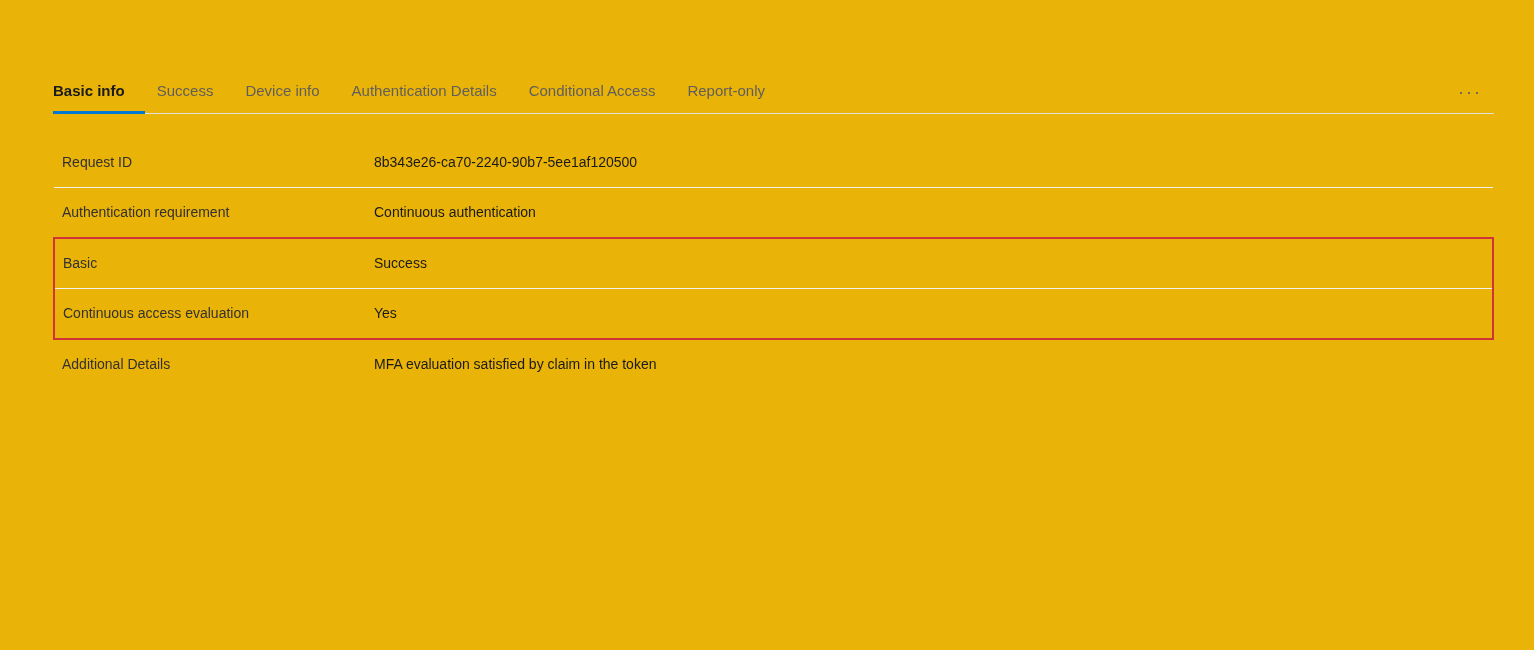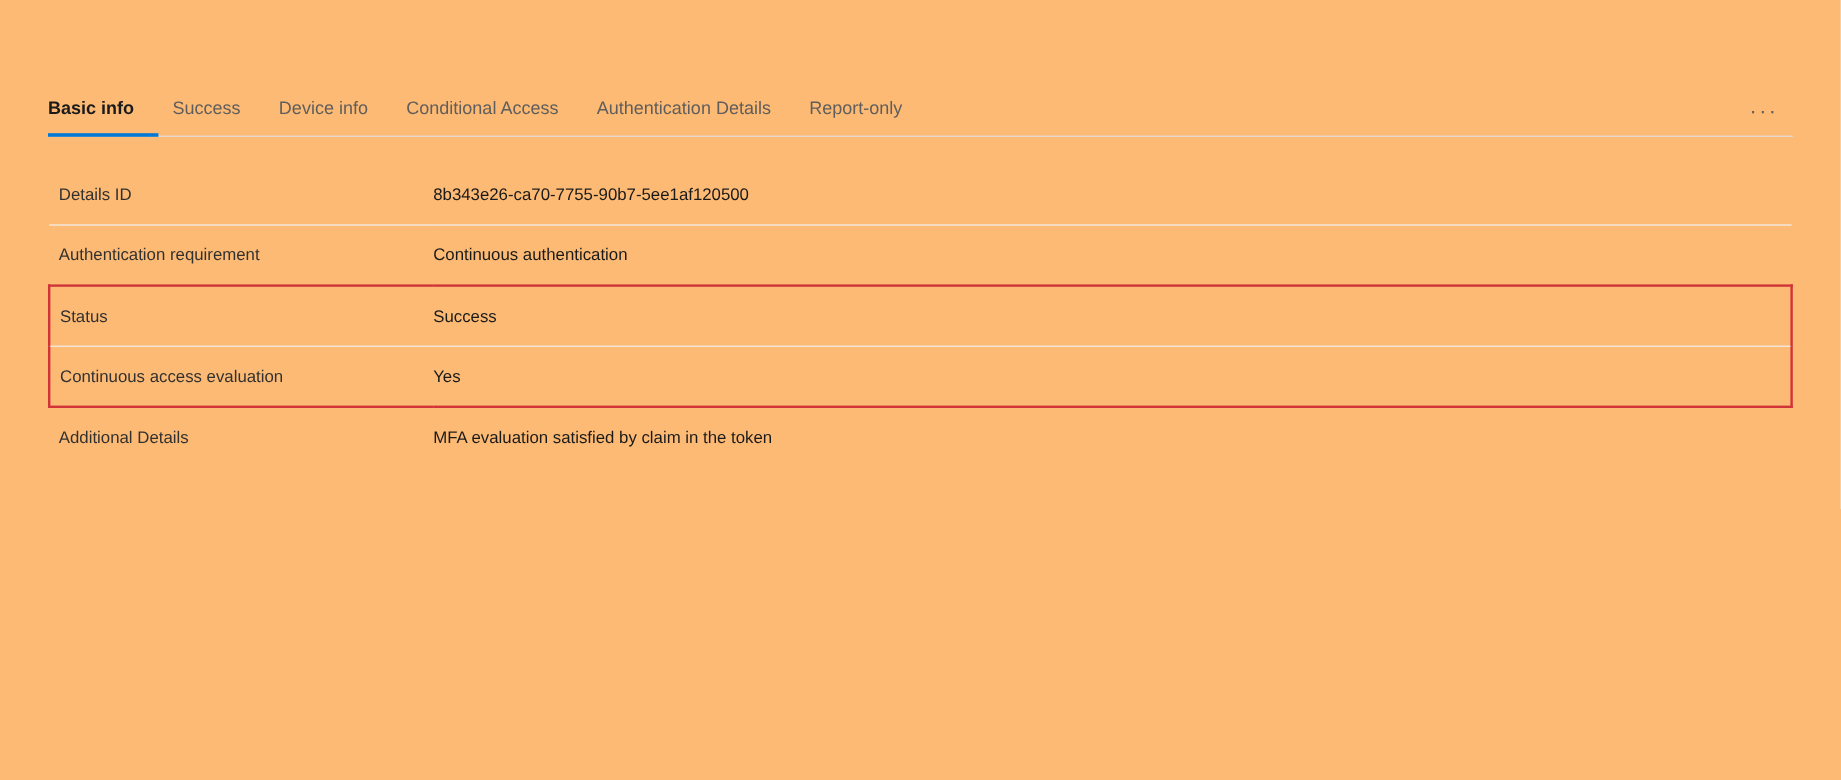--- a/index.html
+++ b/index.html
@@ -10,24 +10,24 @@
 
     body {
       font-family: 'Segoe UI', -apple-system, BlinkMacSystemFont, sans-serif;
       background: #fff;
       color: #1a1a1a;
       width: 1534px;
       min-height: 650px;
     }
 
     .dialog {
-      background: #fdba74;
+      background: #eab308;
       width: 100%;
       min-height: 650px;
-      padding: 32px 40px 40px 40px;
+      padding: 32px 40px 40px 53px;
       position: relative;
     }
 
     .dialog-header {
       display: flex;
       align-items: flex-start;
       justify-content: space-between;
       margin-bottom: 32px;
     }
 
@@ -132,39 +132,39 @@
     <h1 class="dialog-title"></h1>
     <button class="close-button"></button>
   </div>
 
   <div class="tabs">
 
     <div id="tabs-container" style="display:flex; align-items:center; width:100%;">
         <button class="tab active">Basic info</button>
         <button class="tab">Success</button>
         <button class="tab">Device info</button>
+        <button class="tab">Authentication Details</button>
         <button class="tab">Conditional Access</button>
-        <button class="tab">Authentication Details</button>
         <button class="tab">Report-only</button>
         <button class="tab-more">···</button>
       </div>
   </div>
 
   <table class="content-table" id="fields-table">
     <tbody id="fields-body">
         <tr>
-          <td>Details ID</td>
-          <td>8b343e26-ca70-7755-90b7-5ee1af120500</td>
+          <td>Request ID</td>
+          <td>8b343e26-ca70-2240-90b7-5ee1af120500</td>
         </tr>
         <tr>
           <td>Authentication requirement</td>
           <td>Continuous authentication</td>
         </tr>
         <tr style="border-top: 2px solid rgb(209, 52, 56);">
-          <td style="border-left: 2px solid rgb(209, 52, 56); border-top: 2px solid rgb(209, 52, 56);">Status</td>
+          <td style="border-left: 2px solid rgb(209, 52, 56); border-top: 2px solid rgb(209, 52, 56);">Basic</td>
           <td style="border-top: 2px solid rgb(209, 52, 56); border-right: 2px solid rgb(209, 52, 56);">Success</td>
         </tr>
         <tr style="border-bottom: 2px solid rgb(209, 52, 56); border-radius: 21px;">
           <td style="border-left: 2px solid rgb(209, 52, 56); border-bottom: 2px solid rgb(209, 52, 56);">Continuous access evaluation</td>
           <td style="border-bottom: 2px solid rgb(209, 52, 56); border-right: 2px solid rgb(209, 52, 56); margin-top: 31px;">Yes</td>
         </tr>
         <tr>
           <td>Additional Details</td>
           <td>MFA evaluation satisfied by claim in the token</td>
         </tr>

